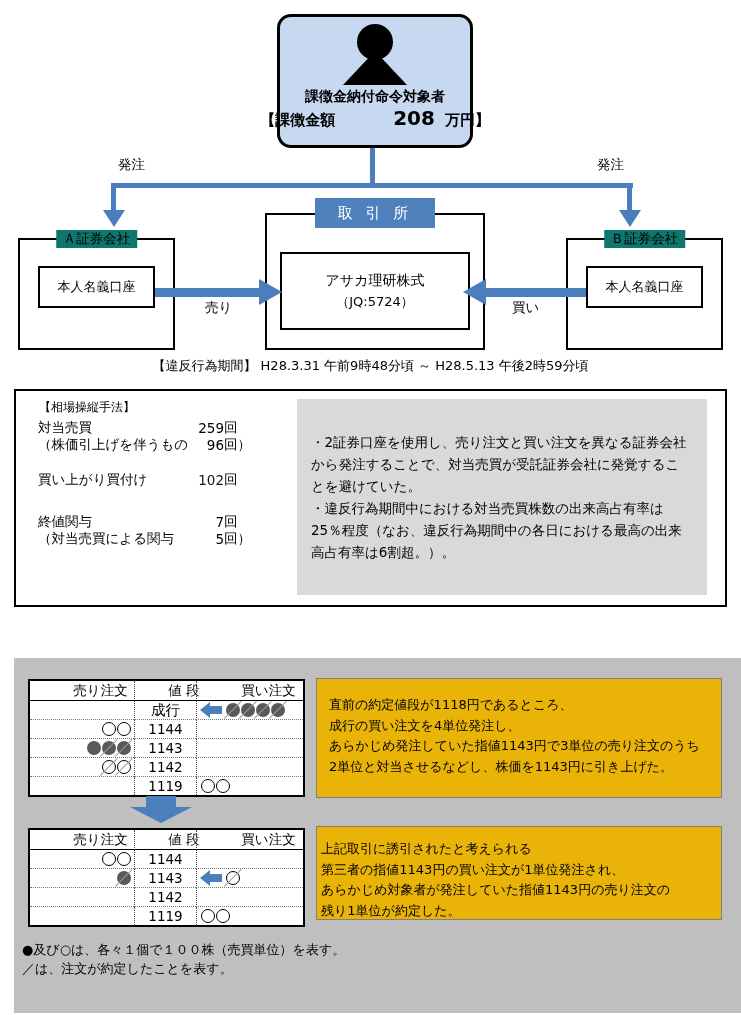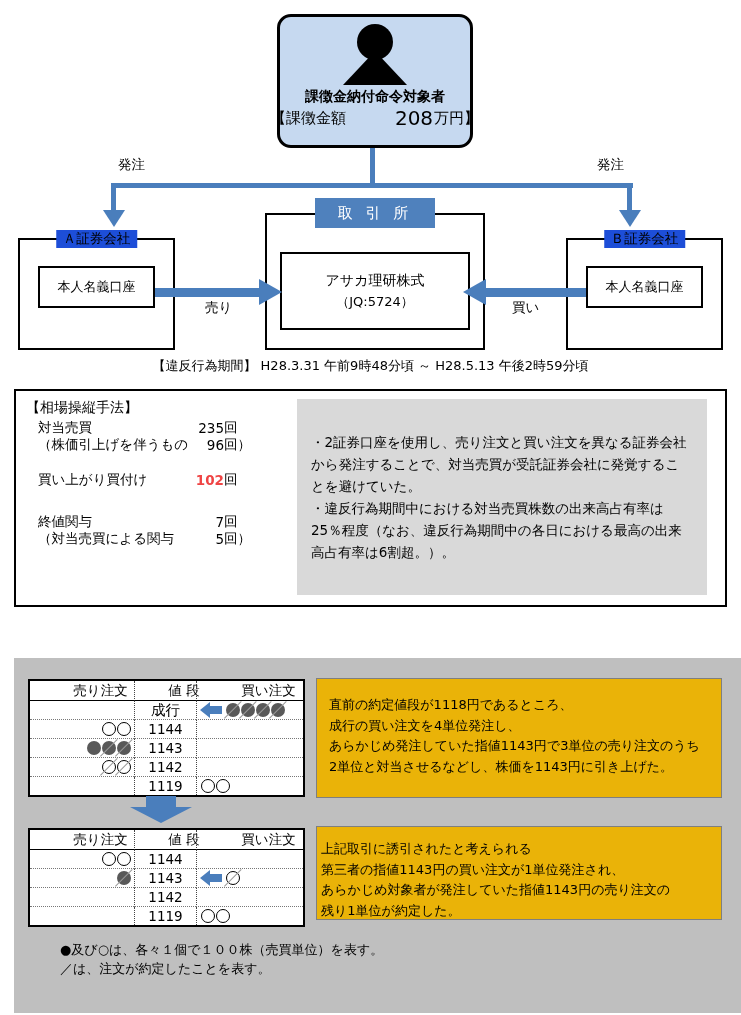--- a/index.html
+++ b/index.html
@@ -7,39 +7,39 @@
           font-family:"DejaVu Sans",sans-serif;color:#000;overflow:hidden;}
   .abs{position:absolute;}
 
   
   .subject-box{left:277px;top:14px;width:196px;height:134px;background:#c6d9f0;
     border:3px solid #000;border-radius:14px;display:flex;flex-direction:column;align-items:center;box-sizing:border-box;}
   .p-head{width:36px;height:36px;background:#000;border-radius:50%;margin-top:7px;}
   .p-body{width:0;height:0;border-left:32px solid transparent;border-right:32px solid transparent;
     border-bottom:34px solid #000;margin-top:-9px;}
   .subject-role{font-weight:bold;font-size:14px;margin-top:3px;white-space:nowrap;}
-  .subject-amount{font-weight:normal;font-size:15px;white-space:nowrap;display:flex;align-items:center;}
+  .subject-amount{font-weight:bold;font-size:15px;white-space:nowrap;display:flex;align-items:flex-end;gap:9px;}
   .subject-amount .num{font-size:20px;padding:0 1px;margin-left:48px;}
 
   .blue{background:#4a7ebc;}
   .conn-v-top{left:370px;top:148px;width:5px;height:38px;}
   .conn-h{left:111px;top:183px;width:522px;height:5px;}
   .conn-v-l{left:111px;top:186px;width:5px;height:25px;}
   .conn-v-r{left:627px;top:186px;width:5px;height:25px;}
   .head-down{width:0;height:0;border-left:11px solid transparent;border-right:11px solid transparent;border-top:17px solid #4a7ebc;}
   .head-down.l{left:103px;top:210px;}
   .head-down.r{left:619px;top:210px;}
   .lbl{font-size:13.5px;white-space:nowrap;}
   .lbl-order-l{left:118px;top:156px;}
   .lbl-order-r{left:597px;top:156px;}
 
   .broker{border:2px solid #000;box-sizing:border-box;}
   .broker-a{left:18px;top:238px;width:157px;height:112px;}
   .broker-b{left:566px;top:238px;width:157px;height:112px;}
-  .legend{position:absolute;top:-10px;left:50%;transform:translateX(-50%);background:#1d4ed8;
+  .legend{position:absolute;top:-10px;left:50%;transform:translateX(-50%);background:#0f766e;
     padding:0 7px;font-size:13.5px;white-space:nowrap;}
   .account{border:2px solid #000;box-sizing:border-box;display:flex;align-items:center;justify-content:center;
     font-size:13px;background:#fff;white-space:nowrap;}
   .account-a{left:38px;top:266px;width:117px;height:42px;}
   .account-b{left:586px;top:266px;width:117px;height:42px;}
 
   .center-outer{left:265px;top:213px;width:220px;height:137px;border:2px solid #000;box-sizing:border-box;}
   .exchange-badge{left:315px;top:198px;width:120px;height:30px;background:#4f81bd;color:#fff;
     display:flex;align-items:center;justify-content:center;font-size:15px;letter-spacing:4px;white-space:nowrap;}
   .stock-box{left:280px;top:252px;width:190px;height:78px;border:2px solid #000;box-sizing:border-box;background:#fff;
@@ -54,25 +54,25 @@
     border-left:23px solid #4a7ebc;left:259px;top:279px;}
   .head-left{width:0;height:0;border-top:13px solid transparent;border-bottom:13px solid transparent;
     border-right:23px solid #4a7ebc;left:463px;top:279px;}
   .lbl-sell{left:205px;top:299px;}
   .lbl-buy{left:512px;top:299px;}
 
   .violation{left:0;top:357px;width:741px;text-align:center;font-size:13px;}
 
   
   .method-box{left:14px;top:389px;width:713px;height:218px;border:2px solid #000;box-sizing:border-box;background:#fff;}
-  .method-title{position:absolute;left:10px;top:8px;font-size:14px;white-space:nowrap;}
+  .method-title{position:absolute;left:23px;top:8px;font-size:12px;white-space:nowrap;}
   .mrow{position:absolute;display:flex;font-size:13.5px;white-space:nowrap;height:18px;align-items:center;left:22px;}
   .mlabel{width:152px;}
   .mnum{width:34px;text-align:right;}
-  .mnum.navy{color:#ef4444;font-weight:bold;}
+  .mnum.navy{color:#0f172a;}
   .m1{top:28px}.m2{top:45px}.m3{top:80px}.m4{top:122px}.m5{top:139px}
   .method-gray{position:absolute;left:281px;top:8px;width:410px;height:196px;background:#d9d9d9;
     display:flex;flex-direction:column;justify-content:center;padding:0 14px;box-sizing:border-box;}
   .method-gray p{margin:0;font-size:13.5px;line-height:22px;}
 
   
   .example-title{left:15px;top:636px;font-size:13.5px;}
   .gray-panel{left:14px;top:658px;width:727px;height:355px;background:#bfbfbf;}
 
   .otable{position:absolute;border:2px solid #000;background:#fff;box-sizing:content-box;}
@@ -103,21 +103,21 @@
   .descbox{position:absolute;background:#eab308;border:1px solid #7f7f7f;box-sizing:border-box;
     font-size:13px;line-height:20.5px;white-space:pre-line;}
   .d0{left:302px;top:20px;width:406px;height:120px;padding:16px 12px;}
   .d1{left:302px;top:168px;width:406px;height:94px;padding:12px 4px;}
 
   .down-arrow-stem{position:absolute;left:132px;top:138px;width:30px;height:11px;background:#4a7ebc;}
   .down-arrow-head{position:absolute;left:116px;top:149px;width:0;height:0;
     border-left:31px solid transparent;border-right:31px solid transparent;border-top:16px solid #4a7ebc;}
 
   .notes{position:absolute;left:8px;top:282px;font-size:13px;line-height:19px;white-space:nowrap;}
-  .notes .ind{margin-left:38px;}
+  .notes .ind{}
 </style>
 </head>
 <body>
 
 <div id="canvas">
 
   <div class="abs subject-box">
     <div class="p-head"></div>
     <div class="p-body"></div>
     <div class="subject-role">課徴金納付命令対象者</div>
@@ -160,21 +160,21 @@
   <div class="abs blue arrow-bar buy-bar"></div>
   <div class="abs head-left"></div>
   <div class="abs lbl lbl-buy">買い</div>
 
   <div class="abs violation">【違反行為期間】 H28.3.31 午前9時48分頃 ～ H28.5.13 午後2時59分頃</div>
 
   <div class="abs method-box">
     <div class="method-title">【相場操縦手法】</div>
     <div class="mrow m1">
       <span class="mlabel">対当売買</span>
-      <span class="mnum">235</span>
+      <span class="mnum">259</span>
       <span>回</span>
     </div>
     <div class="mrow m2">
       <span class="mlabel">（株価引上げを伴うもの</span>
       <span class="mnum">96</span>
       <span>回）</span>
     </div>
     <div class="mrow m3">
       <span class="mlabel">買い上がり買付け</span>
       <span class="mnum navy">102</span>

